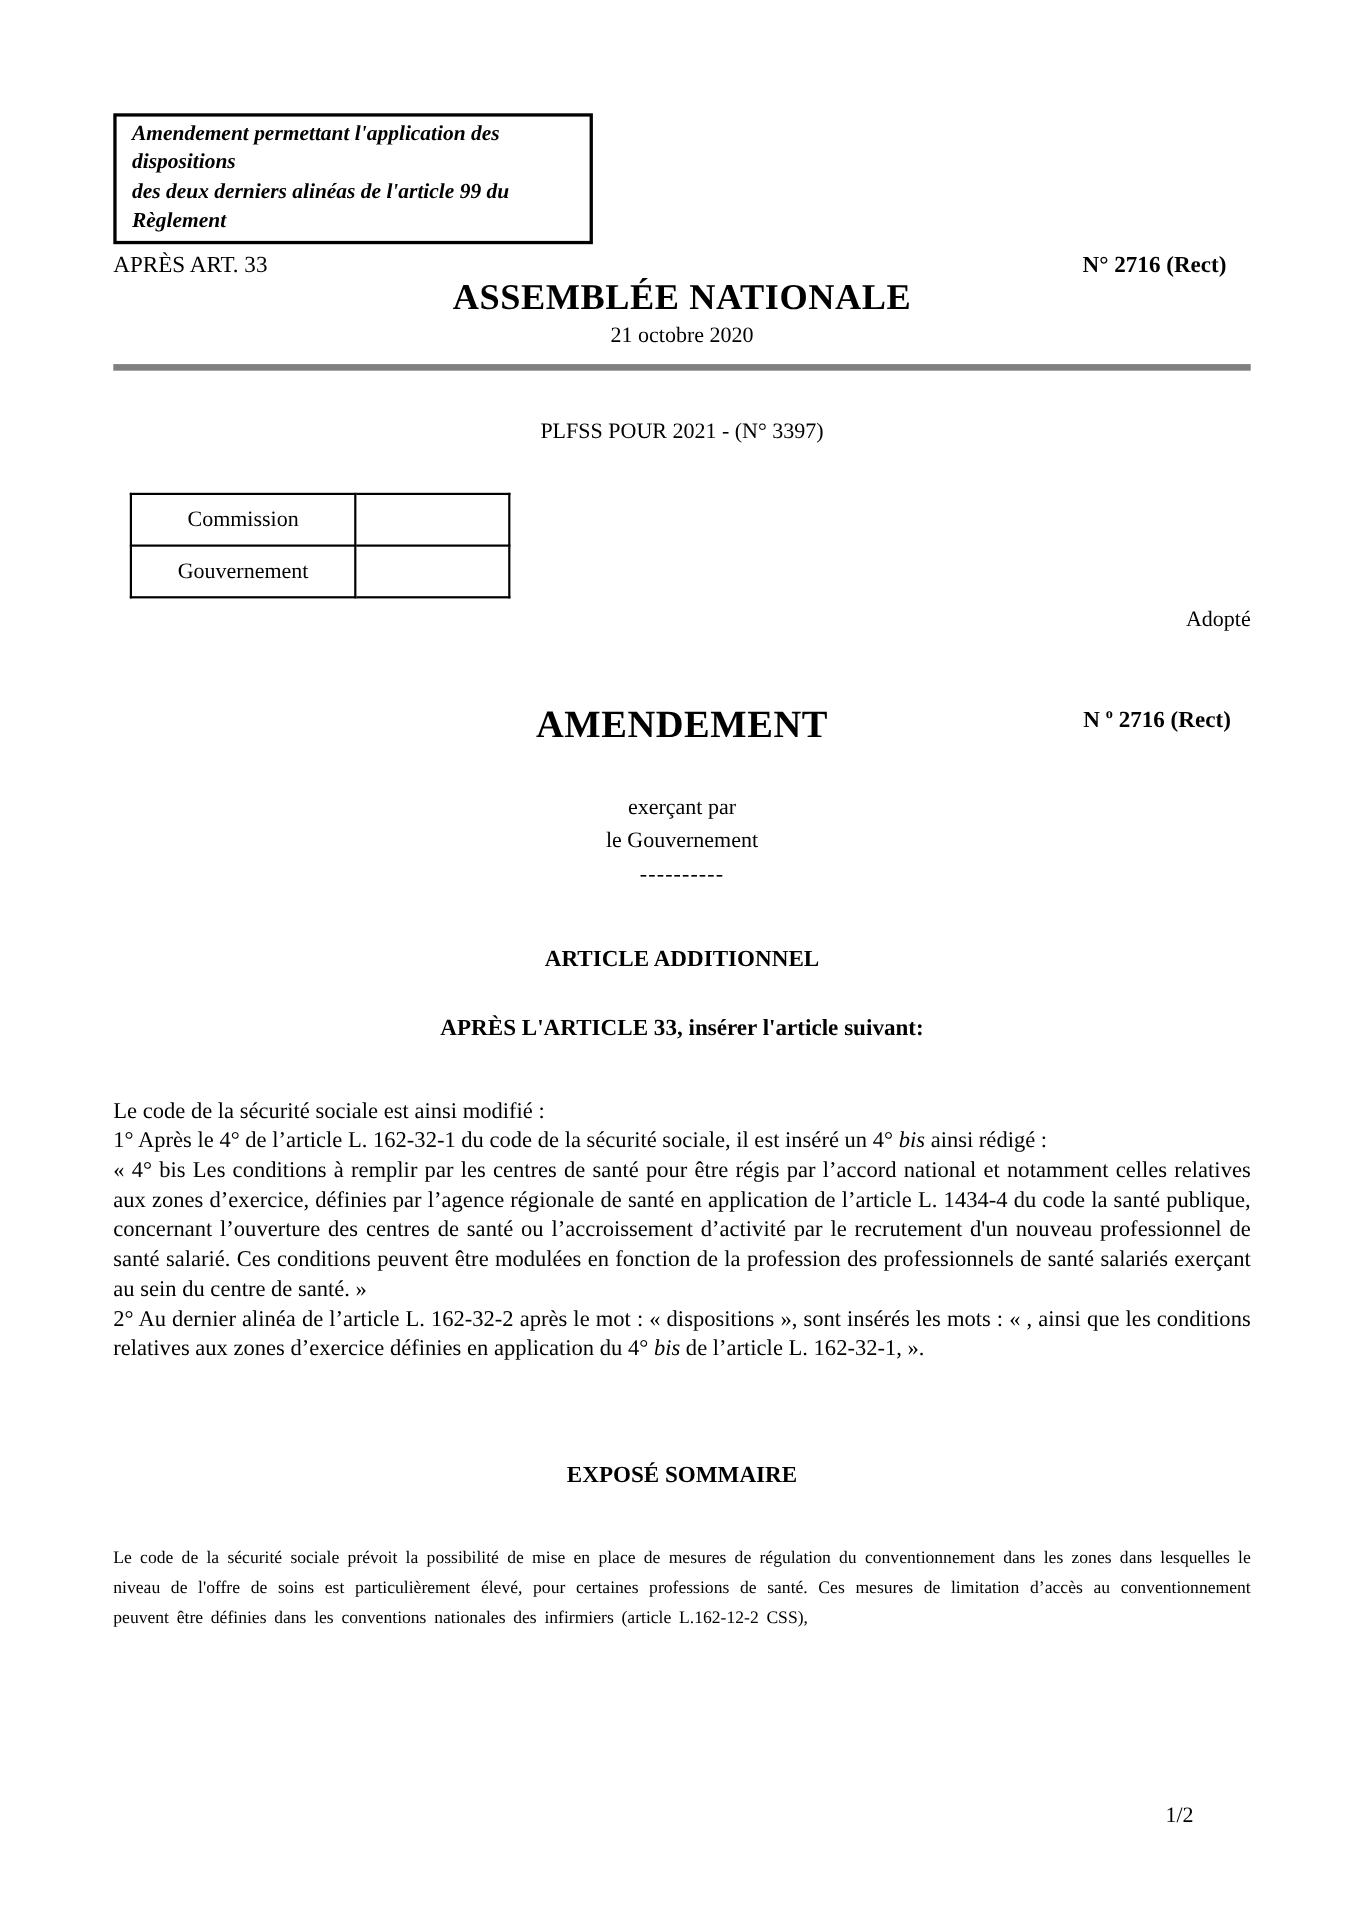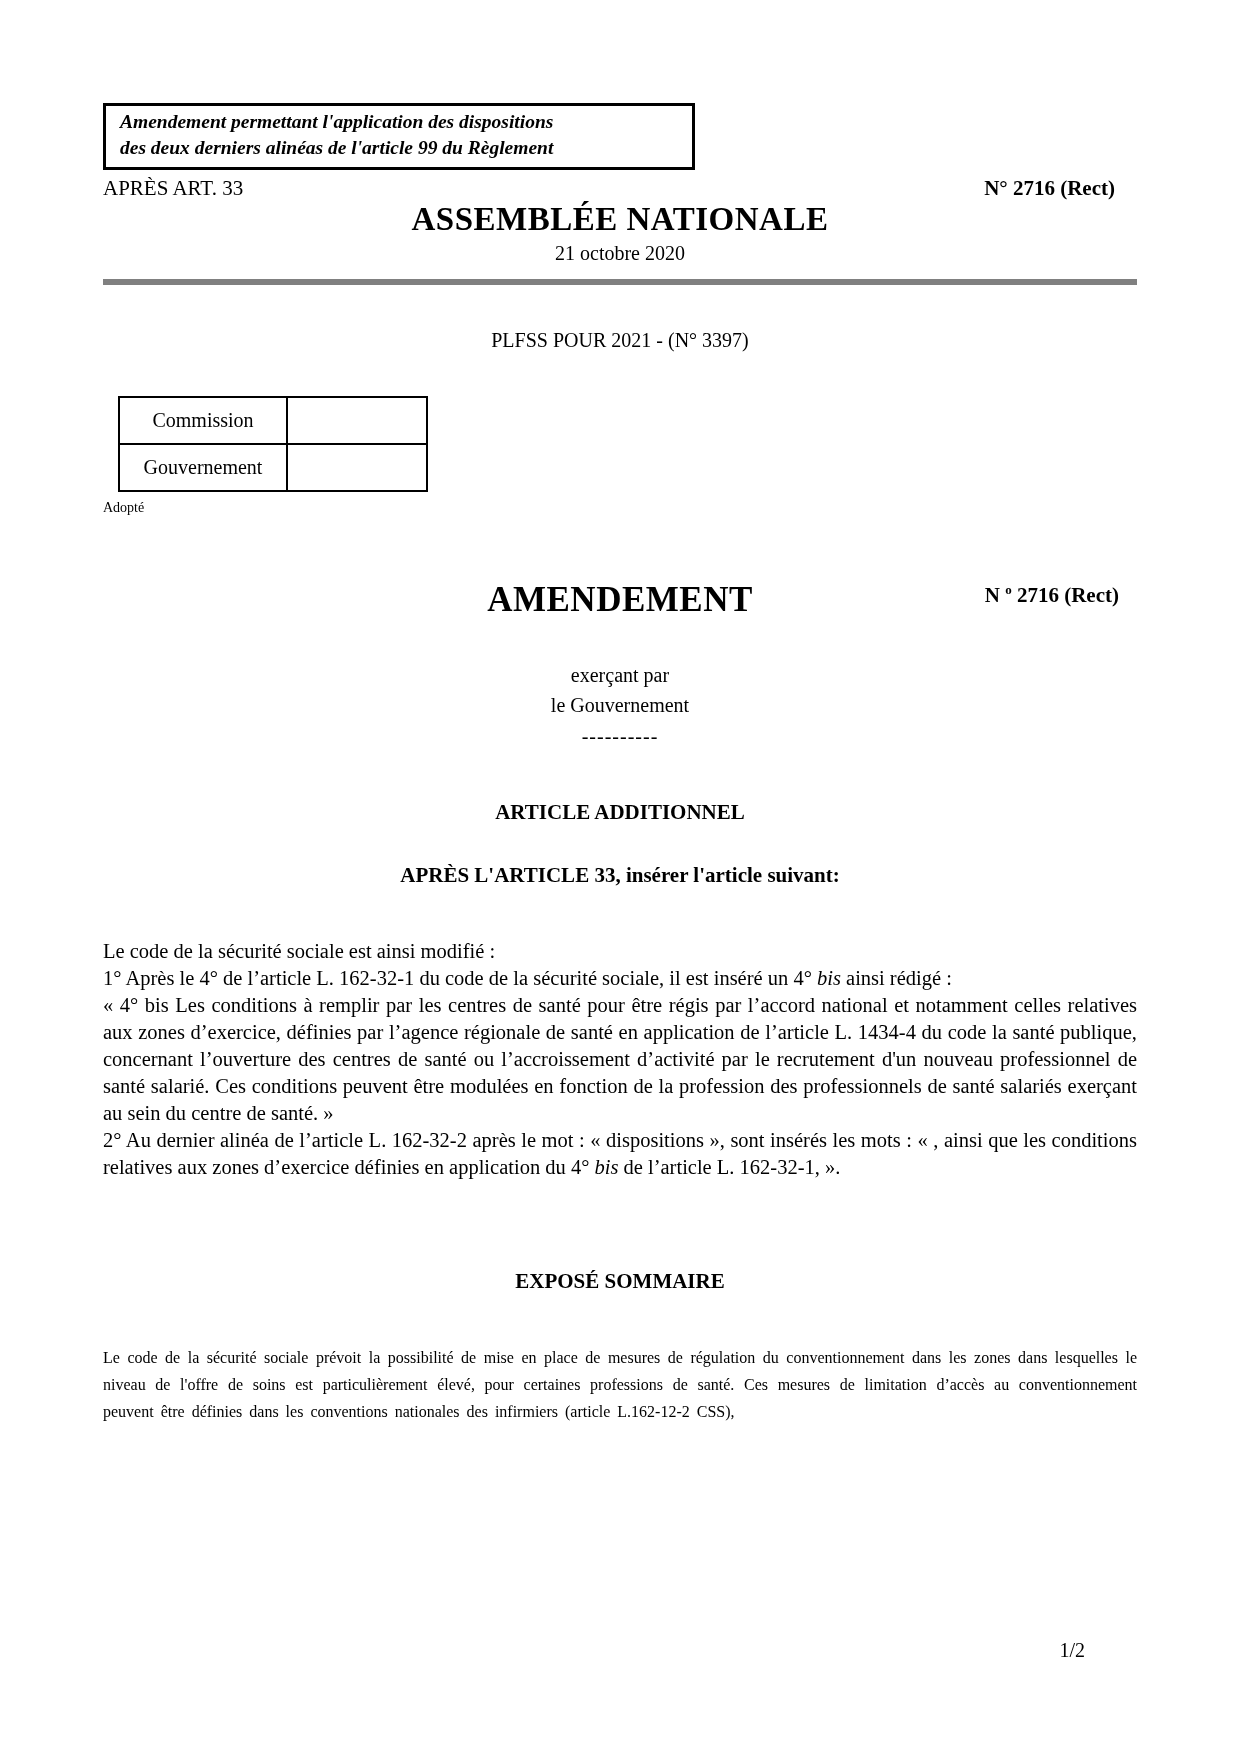--- a/index.html
+++ b/index.html
@@ -12,21 +12,21 @@
     color: #000000;
     font-size: 20px;
   }
   .page {
     position: absolute;
     inset: 0;
     padding: 103px 103px 0 103px;
   }
   
   .notice-box {
-    width: 592px;
+    width: 436px;
     border: 3px solid #000;
     padding: 3px 14px 5px 14px;
     font-weight: bold;
     font-style: italic;
     font-size: 19.5px;
     line-height: 1.35;
   }
   
   .header-row {
     display: flex;
@@ -57,23 +57,23 @@
     margin-top: 44px;
     margin-left: 15px;
     border-collapse: collapse;
   }
   .status-table td {
     border: 2px solid #000;
     font-size: 20px;
     text-align: center;
     vertical-align: middle;
   }
-  .status-table td.label-cell { width: 168px; height: 47px; }
+  .status-table td.label-cell { width: 204px; height: 47px; }
   .status-table td.value-cell { width: 140px; }
-  .adopte-line { margin-top: 8px; font-size: 14px; }
+  .adopte-line { margin-top: 8px; font-size: 20px; text-align: right; }
   
   .amendement-row { position: relative; margin-top: 64px; }
   .amendement-title {
     text-align: center;
     font-weight: bold;
     font-size: 35px;
     letter-spacing: 0.5px;
   }
   .num-rect-mid {
     position: absolute;

